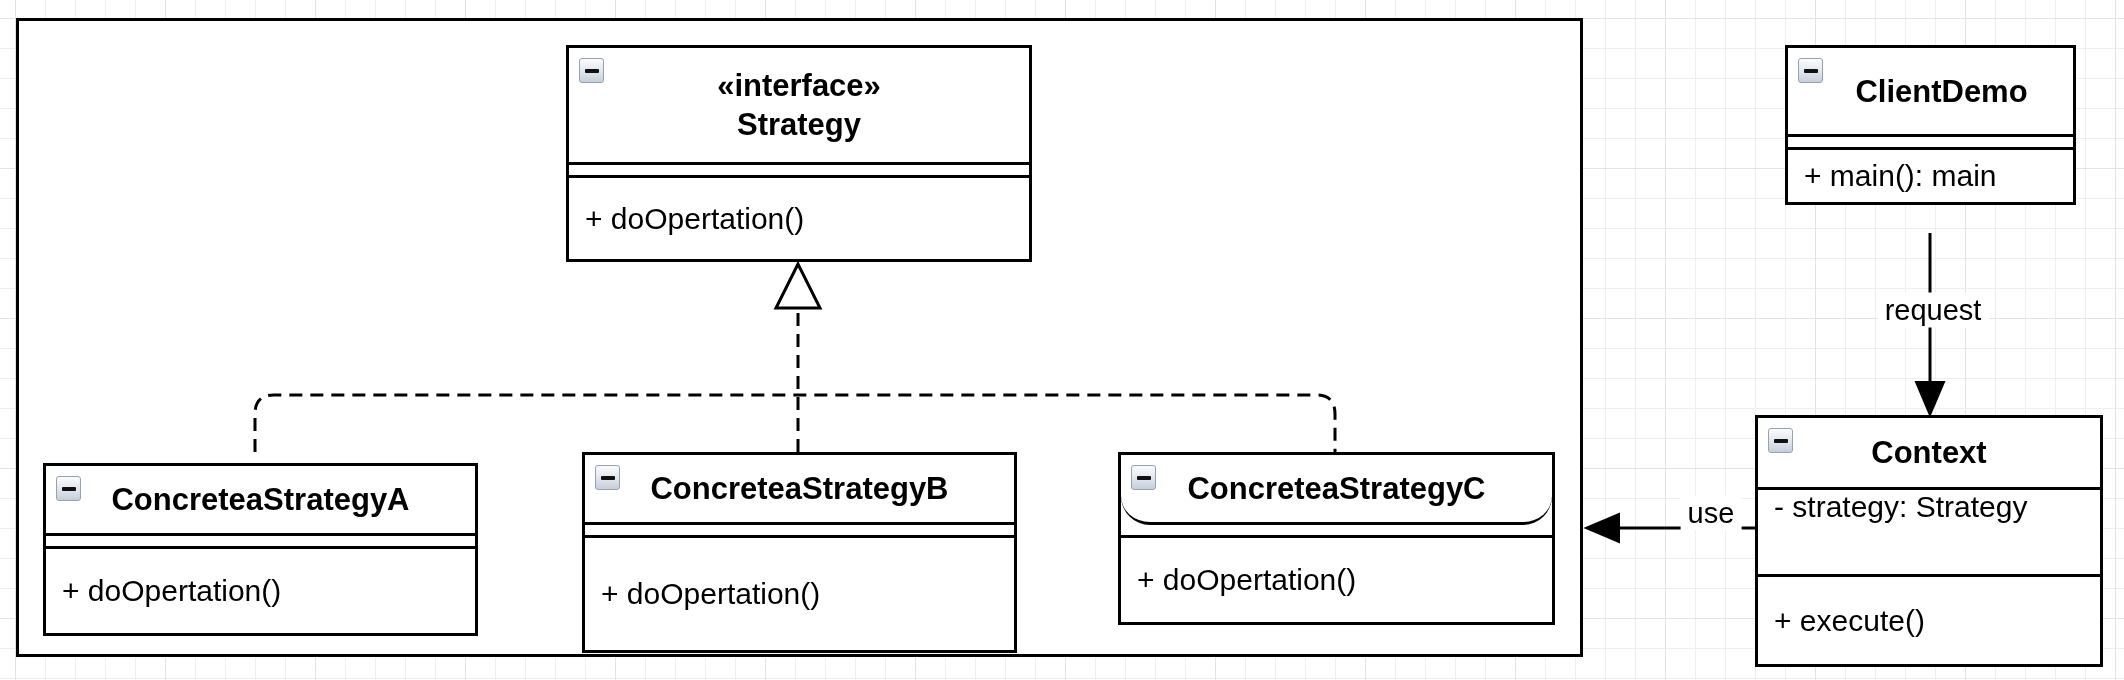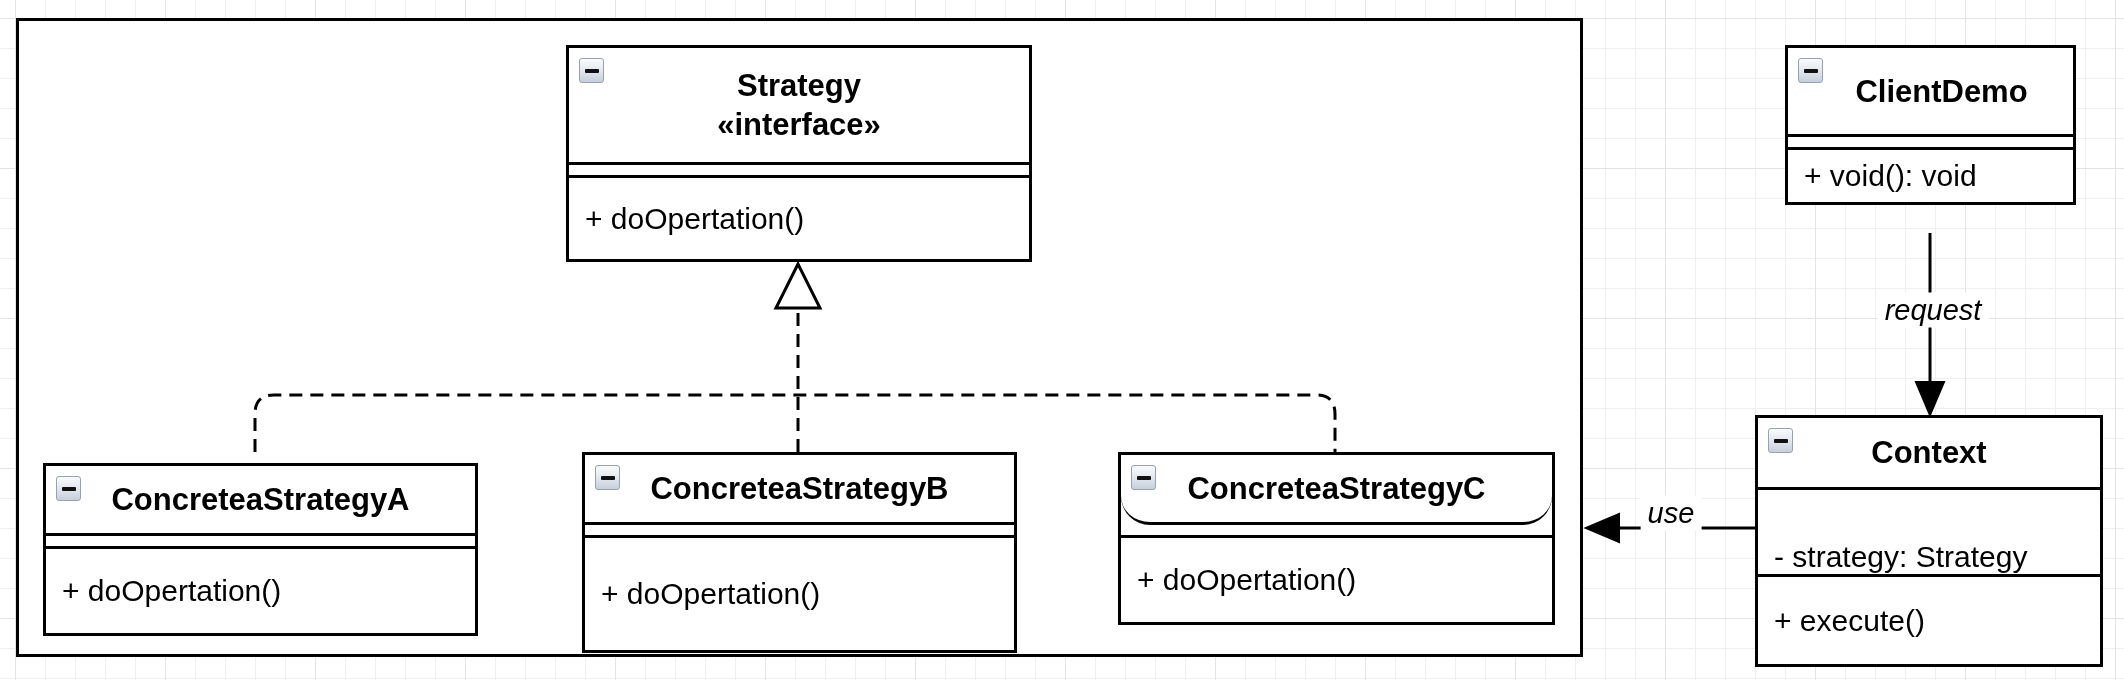--- a/index.html
+++ b/index.html
@@ -58,21 +58,21 @@
     display:flex;
     align-items:center;
     font-size:30px;
     padding-left:16px;
     box-sizing:border-box;
   }
   .uml-attrs{
     box-sizing:border-box;
     border-bottom:3px solid #000;
     display:flex;
-    align-items:flex-end;
+    align-items:flex-start;
     font-size:30px;
     padding-left:16px;
   }
   .collapse-btn{
     position:absolute;
     left:10px;top:10px;
     width:25px;height:25px;
     box-sizing:border-box;
     border:1px solid #96a2b2;
     border-radius:3px;
@@ -86,21 +86,20 @@
     border-radius:1px;
   }
   .edge-label{
     position:absolute;
     transform:translate(-50%,-50%);
     background:#ffffff;
     padding:1px 7px;
     font-size:29px;
     color:#000;
     white-space:nowrap;
-    font-style:italic;
   }
   svg.connector-layer{
     position:absolute;
     left:0;top:0;
     pointer-events:none;
   }
   svg.connector-layer *{pointer-events:auto;}
 </style>
 </head>
 <body>
@@ -127,22 +126,22 @@
       <polygon points="1586,528 1619,514 1619,542" fill="#000" stroke="#000" stroke-width="2"></polygon>
     </g>
   </svg>
 
   <div class="uml-class" style="left:566px;top:45px;width:466px;height:217px;">
     <div class="uml-title" style="height:117px;flex:0 0 auto;">
       <span class="collapse-btn">
           <span class="minus-bar"></span>
         </span>
       <div>
+        <div>«interface»</div>
         <div>Strategy</div>
-        <div>«interface»</div>
       </div>
     </div>
     <div class="sep-band"></div>
     <div class="uml-members">
       <span>+ doOpertation()</span>
     </div>
   </div>
 
   <div class="uml-class" style="left:43px;top:463px;width:435px;height:173px;">
     <div class="uml-title" style="height:70px;flex:0 0 auto;">
@@ -185,35 +184,35 @@
 
   <div class="uml-class" style="left:1785px;top:45px;width:291px;height:160px;">
     <div class="uml-title" style="height:89px;flex:0 0 auto;">
       <span class="collapse-btn">
           <span class="minus-bar"></span>
         </span>
       <span style="padding-left:22px;">ClientDemo</span>
     </div>
     <div class="sep-band"></div>
     <div class="uml-members">
-      <span>+ void(): void</span>
+      <span>+ main(): main</span>
     </div>
   </div>
 
   <div class="uml-class" style="left:1755px;top:415px;width:348px;height:252px;">
     <div class="uml-title" style="height:72px;flex:0 0 auto;">
       <span class="collapse-btn">
           <span class="minus-bar"></span>
         </span>
       <span>Context</span>
     </div>
     <div class="uml-attrs" style="height:87px;flex:0 0 auto;">
       <span>- strategy: Strategy</span>
     </div>
     <div class="uml-members">
       <span>+ execute()</span>
     </div>
   </div>
 
   <div class="edge-label" style="left:1933px;top:310px;">request</div>
-  <div class="edge-label" style="left:1671px;top:513px;">use</div>
+  <div class="edge-label" style="left:1711px;top:513px;">use</div>
 
 </div>
 
 </body></html>

